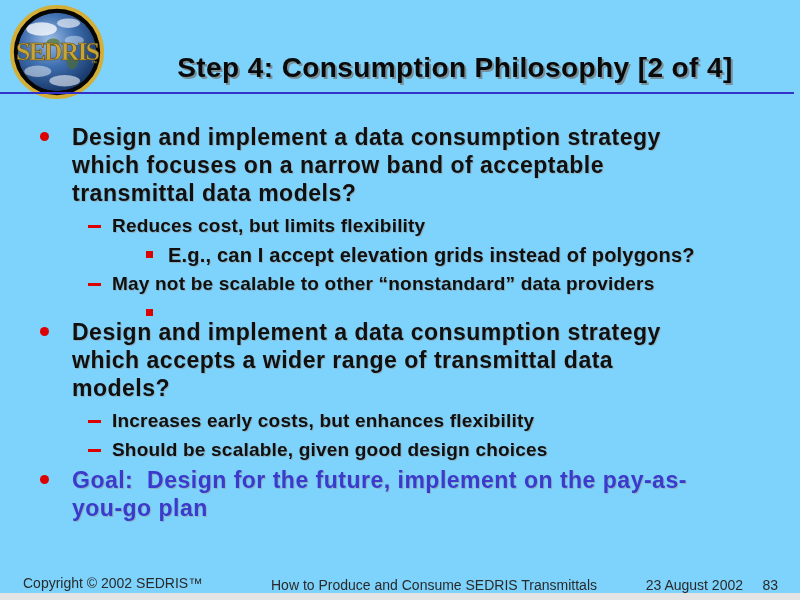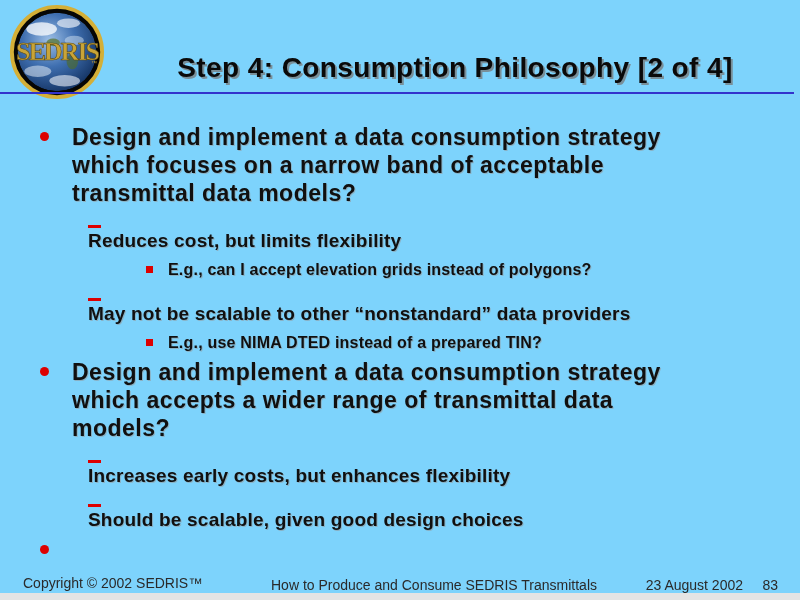--- a/index.html
+++ b/index.html
@@ -16,24 +16,24 @@
     text-shadow:2px 2px 0 rgba(120,120,120,.75);white-space:nowrap;
   }
   .rule{position:absolute;top:92px;left:0;width:794px;height:2px;background:#3333cc;}
   
   .content{position:absolute;top:123px;left:0;right:0;}
   .row{display:flex;align-items:flex-start;}
   .txt{white-space:pre-wrap;color:#101010;font-weight:bold;
        text-shadow:1px 1px 0 rgba(150,150,150,.55);}
   .l1{padding-left:40px;margin-bottom:6px;}
   .l1 .txt{font-size:23px;line-height:28px;letter-spacing:.5px;}
-  .l2{padding-left:88px;margin:3px 0;flex-direction:column;}
+  .l2{padding-left:88px;margin:3px 0;}
   .l2 .txt{font-size:19px;line-height:26px;letter-spacing:.2px;}
   .l3{padding-left:146px;margin:2px 0;}
-  .l3 .txt{font-size:16px;line-height:26px;letter-spacing:.2px;}
+  .l3 .txt{font-size:20px;line-height:26px;letter-spacing:.2px;}
   .goal .txt{color:#3a3acc;}
   .marker{flex:0 0 auto;display:block;}
   .l1 .marker{width:32px;}
   .l2 .marker{width:24px;}
   .l3 .marker{width:22px;}
   .dot::before{content:"";display:block;width:9px;height:9px;border-radius:50%;
     background:#dd0000;margin-top:9px;}
   .dash::before{content:"";display:block;width:13px;height:3px;
     background:#dd0000;margin-top:12px;}
   .square::before{content:"";display:block;width:7px;height:7px;
@@ -102,21 +102,20 @@
       <span class="txt">E.g., can I accept elevation grids instead of polygons?</span>
     </div>
 
     <div class="row l2">
       <span class="marker dash"></span>
       <span class="txt">May not be scalable to other “nonstandard” data providers</span>
     </div>
 
     <div class="row l3">
       <span class="marker square"></span>
-      <span class="txt">E.g., use NIMA DTED instead of a prepared TIN?</span>
     </div>
 
     <div class="row l1">
       <span class="marker dot"></span>
       <span class="txt">Design and implement a data consumption strategy
 which accepts a wider range of transmittal data
 models?</span>
     </div>
 
     <div class="row l2">
@@ -124,20 +123,22 @@
       <span class="txt">Increases early costs, but enhances flexibility</span>
     </div>
 
     <div class="row l2">
       <span class="marker dash"></span>
       <span class="txt">Should be scalable, given good design choices</span>
     </div>
 
     <div class="row l1 goal">
       <span class="marker dot"></span>
+      <span class="txt">Goal:  Design for the future, implement on the pay-as-
+you-go plan</span>
     </div>
 
   </div>
 
   <div class="footer">
     <span class="foot-left">Copyright © 2002 SEDRIS™</span>
     <span class="foot-center">How to Produce and Consume SEDRIS Transmittals</span>
     <span class="foot-date">23 August 2002</span>
     <span class="foot-page">83</span>
   </div>

